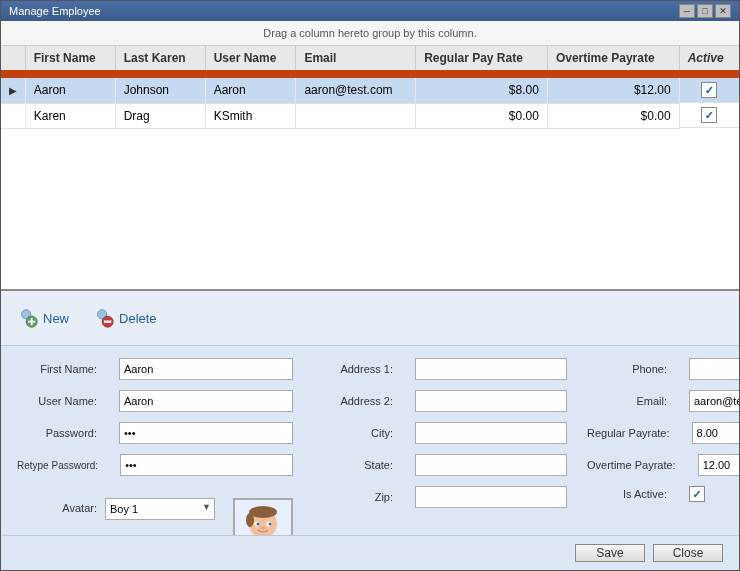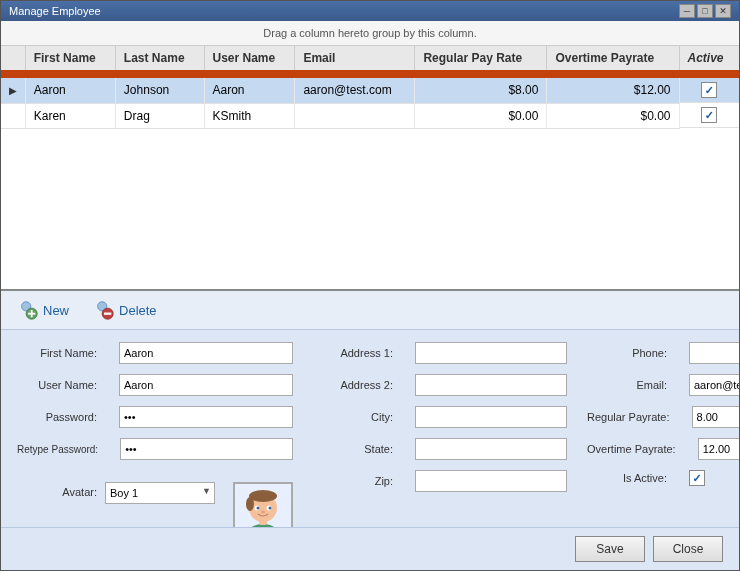--- a/index.html
+++ b/index.html
@@ -110,21 +110,21 @@
     }
     .lower-section {
       flex: 1;
       background: #dce6f5;
       display: flex;
       flex-direction: column;
       overflow: hidden;
     }
     .toolbar {
       background: #e8eef8;
-      padding: 6px 12px;
+      padding: 14px 12px;
       display: flex;
       gap: 16px;
       border-bottom: 1px solid #b8c8e0;
       align-items: center;
     }
     .toolbar-btn {
       display: flex;
       align-items: center;
       gap: 4px;
       cursor: pointer;
@@ -224,21 +224,21 @@
     }
     .bottom-buttons {
       display: flex;
       justify-content: flex-end;
       gap: 8px;
       padding: 8px 16px;
       background: #dce6f5;
       border-top: 1px solid #b8c8e0;
     }
     .btn {
-      height: 26px;
+      height: 18px;
       min-width: 70px;
       border: 1px solid #888;
       background: linear-gradient(to bottom, #f5f5f5, #ddd);
       font-size: 12px;
       cursor: pointer;
       color: #333;
       padding: 0 12px;
     }
     .checkbox-cell {
       display: flex;
@@ -300,21 +300,21 @@
   </div>
 
   <div class="upper-section">
     <div class="drag-hint">Drag a column hereto group by this column.</div>
     <div class="table-container">
       <table>
         <thead>
           <tr>
             <th style="width:16px"></th>
             <th>First Name</th>
-            <th>Last Name</th>
+            <th>Last Karen</th>
             <th>User Name</th>
             <th>Email</th>
             <th>Regular Pay Rate</th>
             <th>Overtime Payrate</th>
             <th>Active</th>
           </tr>
         </thead>
         <tbody id="table-body">
 
         <tr class="selected">

